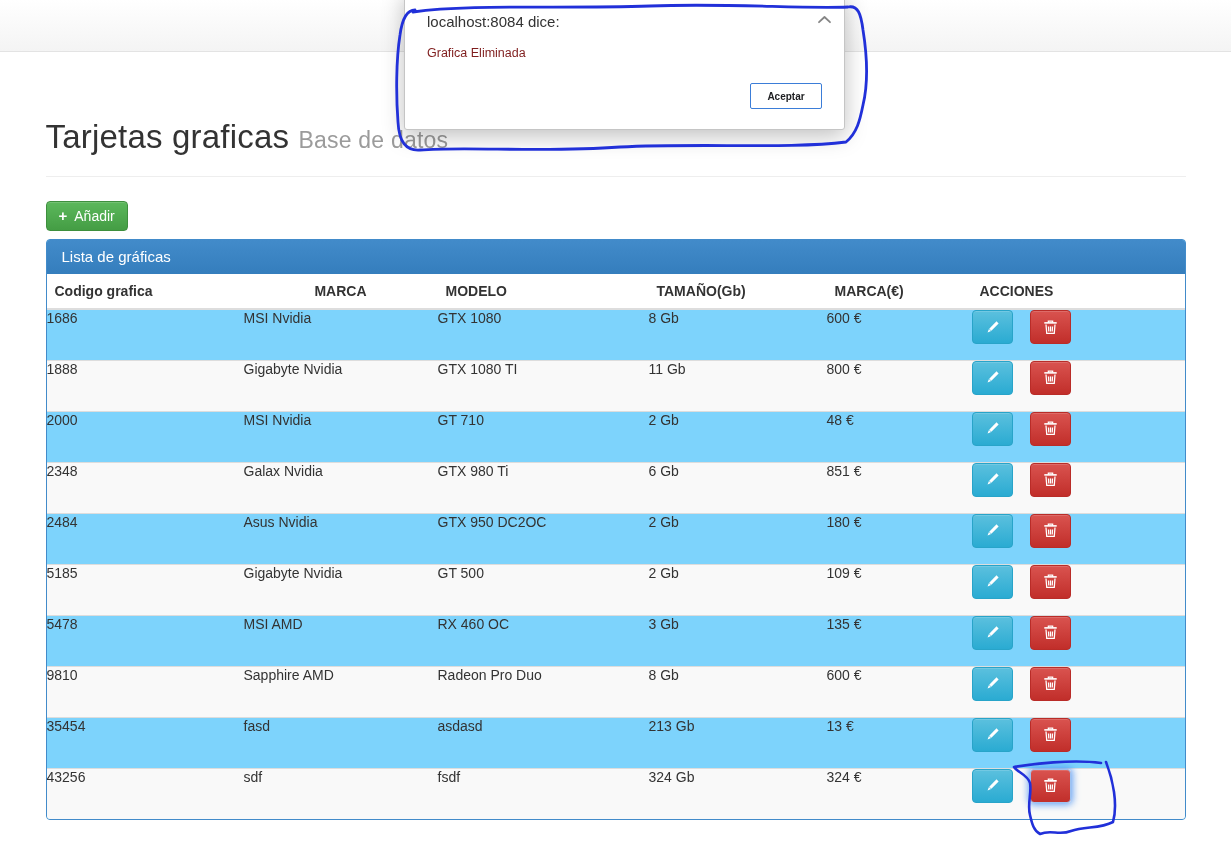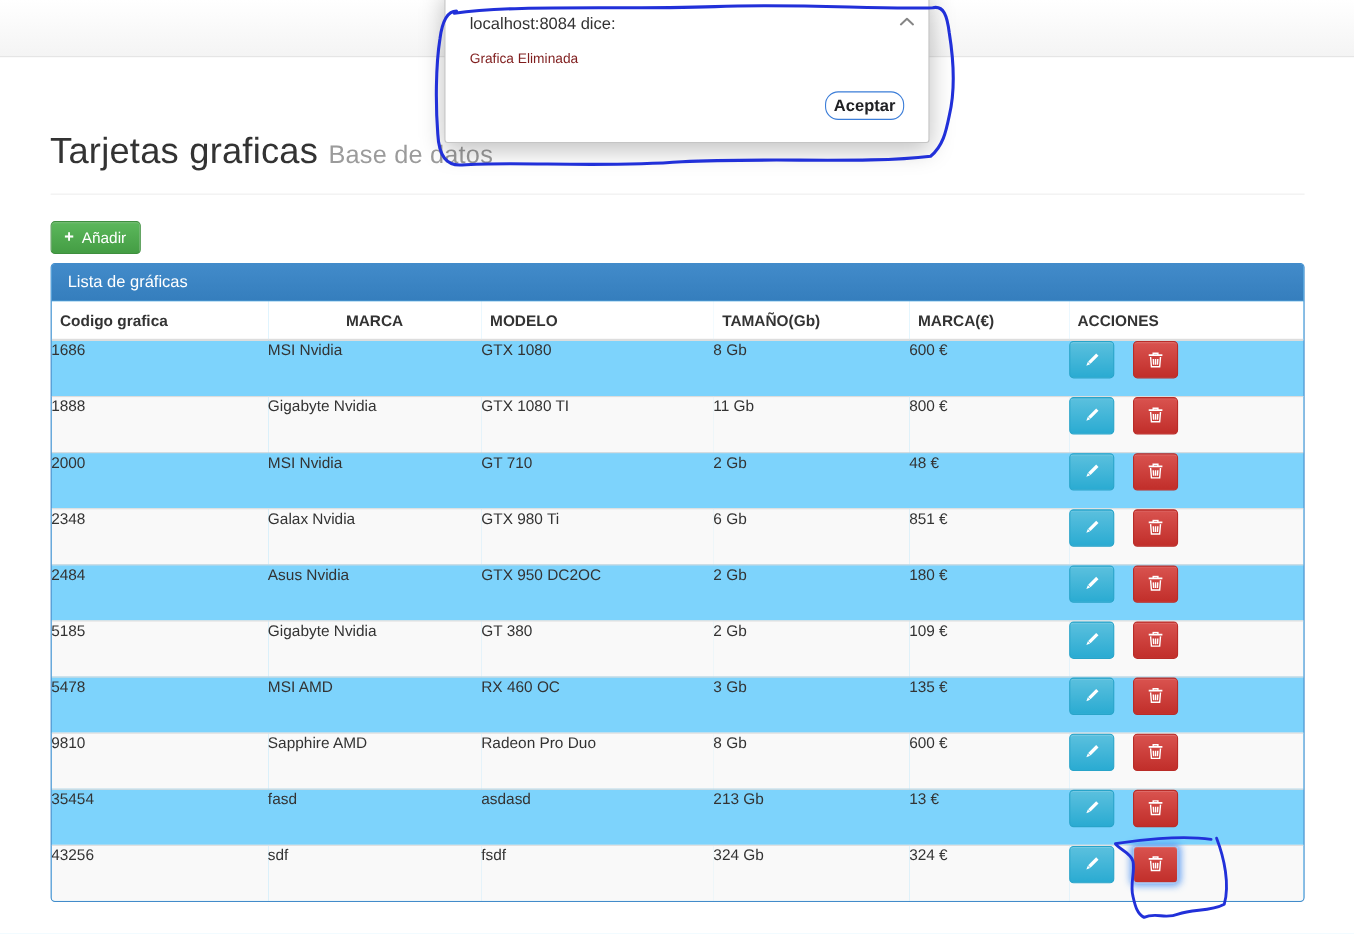--- a/index.html
+++ b/index.html
@@ -81,22 +81,22 @@
   
   .dialog {
     position:absolute; left:404px; top:-10px; width:441px; height:140px;
     background:#fff; border:1px solid #c5c5c5; border-radius:3px;
     box-shadow:0 6px 22px rgba(0,0,0,.25); z-index:40;
   }
   .dialog-title { position:absolute; left:22px; top:22px; font-size:15px; color:#333; }
   .dialog-message { position:absolute; left:22px; top:55px; font-size:12.5px; color:#7f1d1d; }
   .dialog-accept {
     position:absolute; right:22px; bottom:20px; width:72px; height:26px;
-    background:#fff; border:1px solid #3b7dd8; border-radius:12px;
-    font-family:inherit; font-size:15px; font-weight:bold; color:#202124;
+    background:#fff; border:1px solid #3b7dd8; border-radius:2px;
+    font-family:inherit; font-size:10px; font-weight:bold; color:#202124;
     cursor:pointer;
   }
   .dialog .caret { position:absolute; right:12px; top:24px; }
   
   .ink {
     position:absolute; left:0; top:0; width:1231px; height:849px;
     z-index:60; pointer-events:none;
   }
 </style>
 </head>
@@ -274,21 +274,21 @@
             <line x1="8.9" y1="6" x2="8.6" y2="10.8"></line>
           </g>
         </svg>
       </button>
     </td>
   </tr>
 
   <tr>
     <td>5185</td>
     <td>Gigabyte Nvidia</td>
-    <td>GT 380</td>
+    <td>GT 500</td>
     <td>2 Gb</td>
     <td>109 €</td>
     <td class="actions">
       <button class="btn-icon btn-edit">
         <svg width="15" height="15" viewBox="0 0 14 14">
           <g transform="rotate(45 7 7)">
             <rect x="5.6" y="0.3" width="2.8" height="9.6" fill="#fff"></rect>
             <path d="M5.6 10.3 h2.8 l-1.4 3.2 z" fill="#fff"></path>
           </g>
         </svg>

